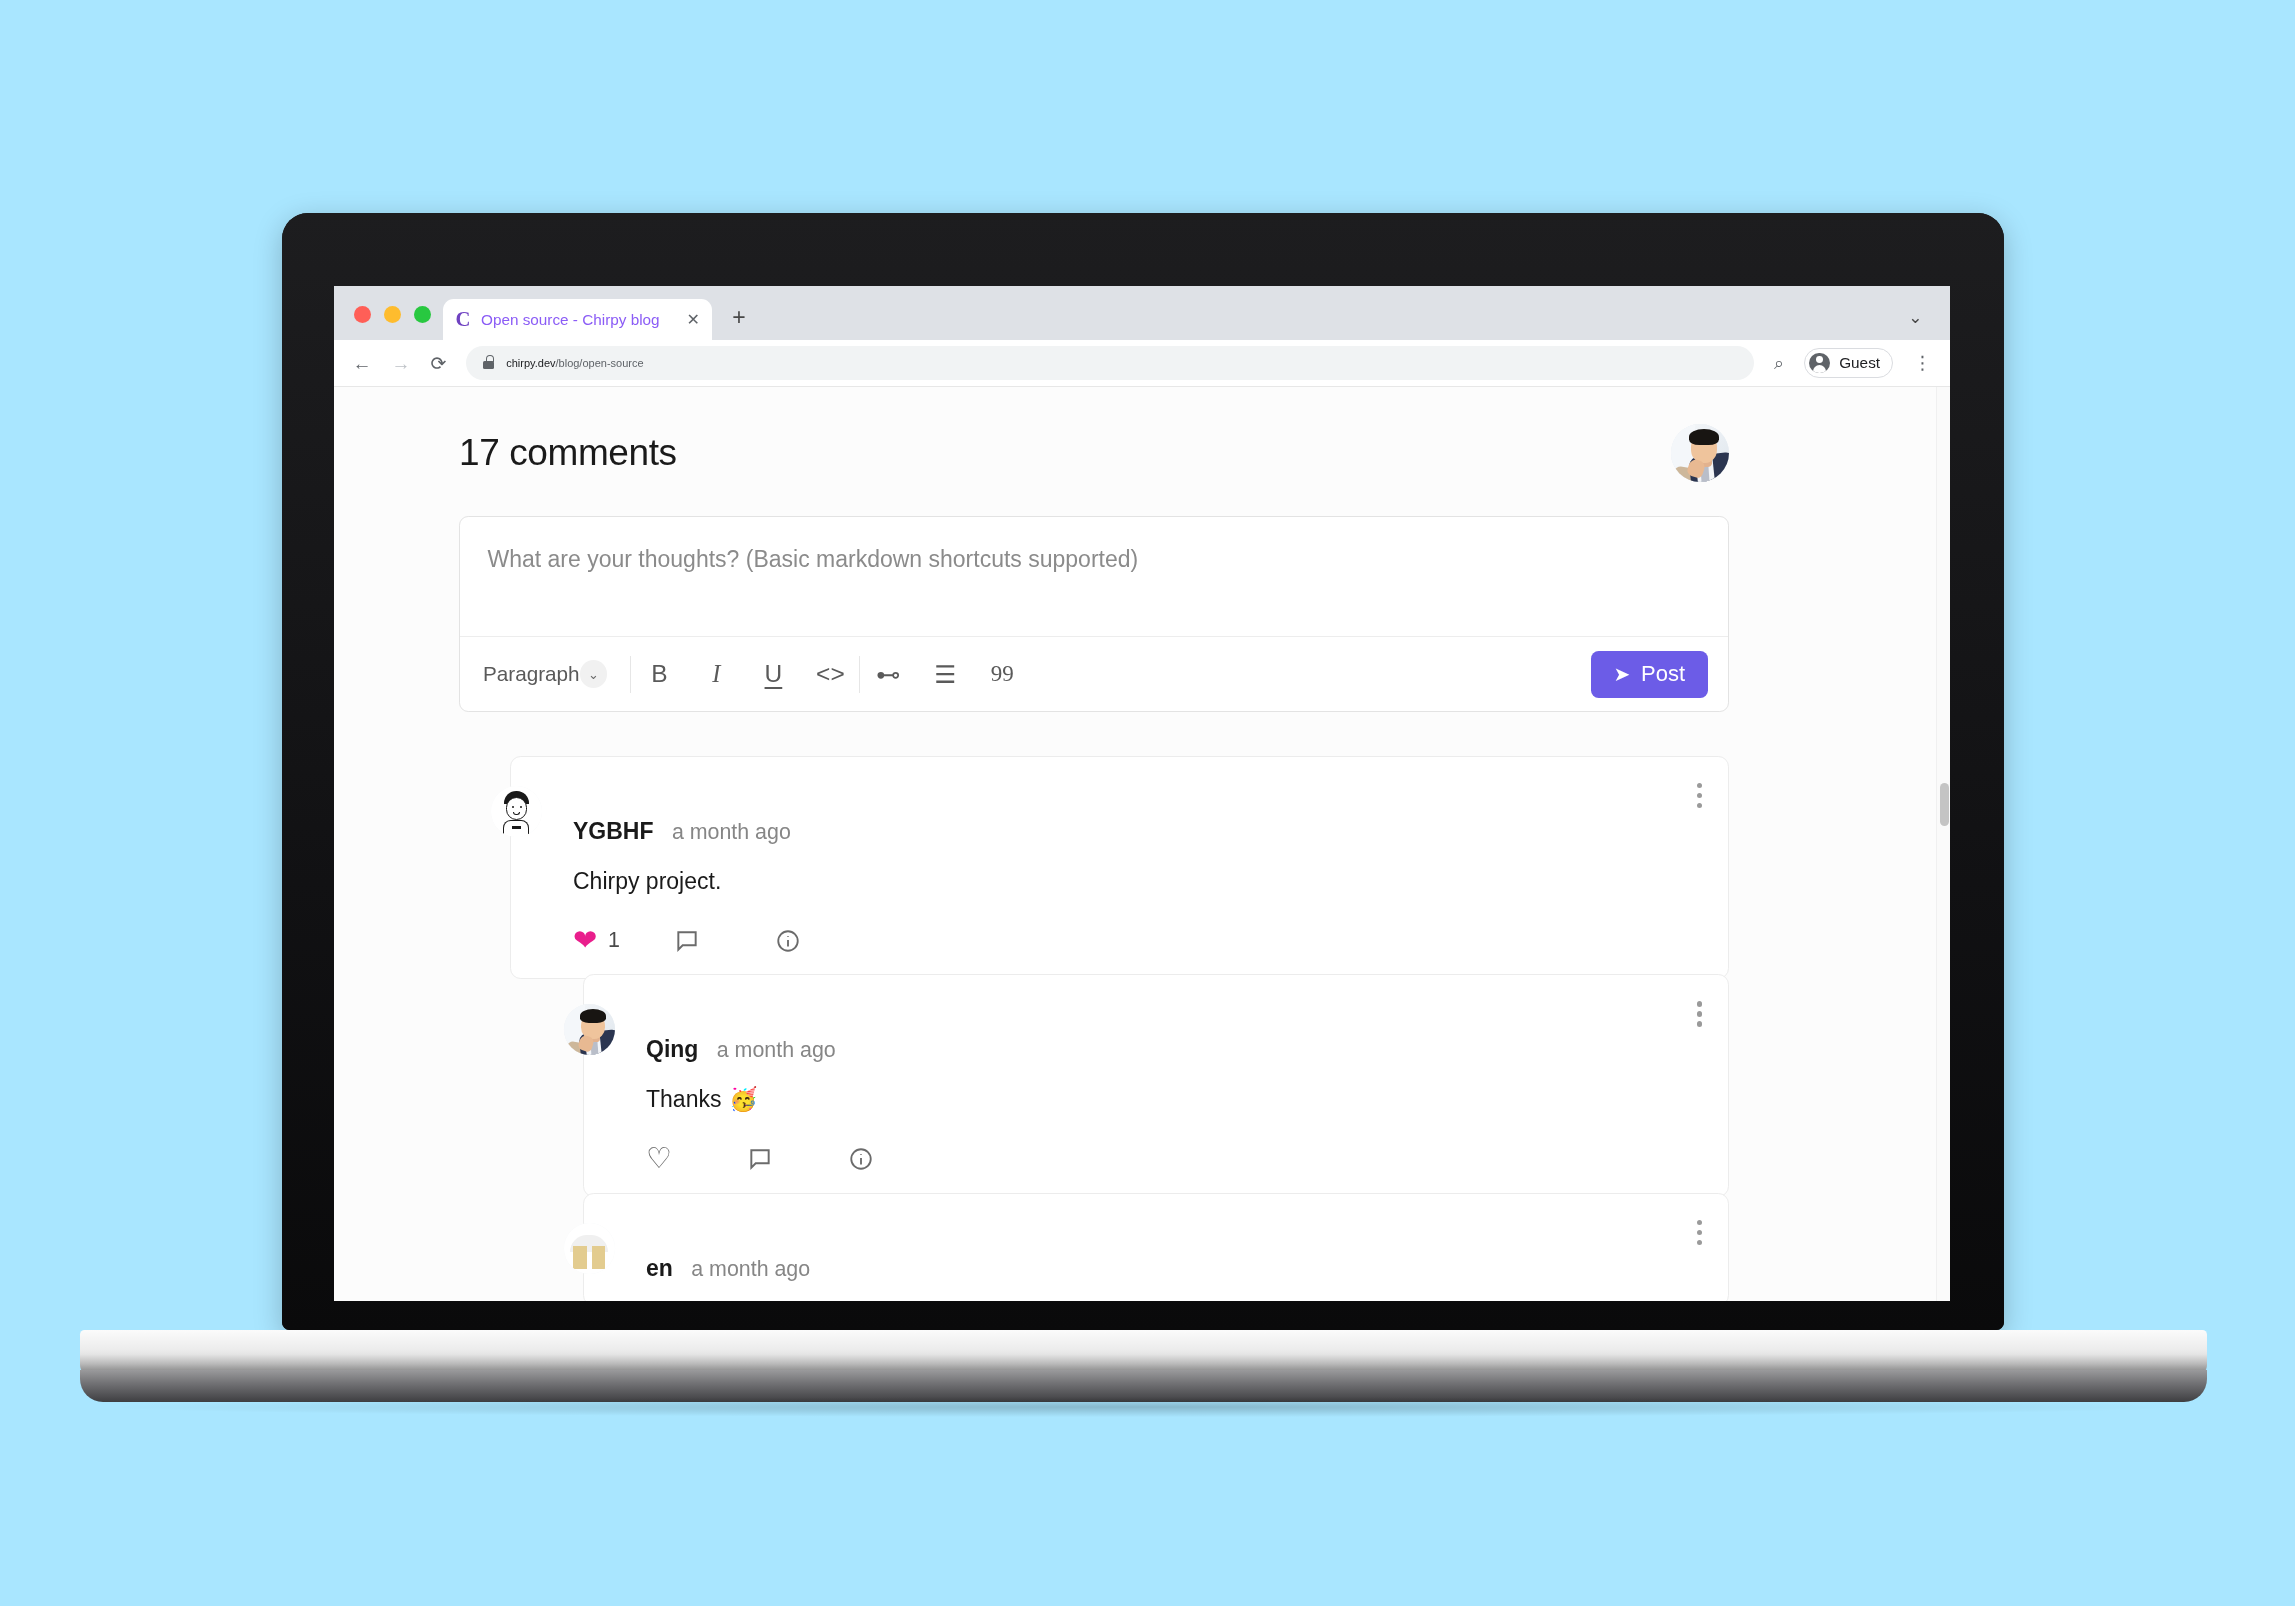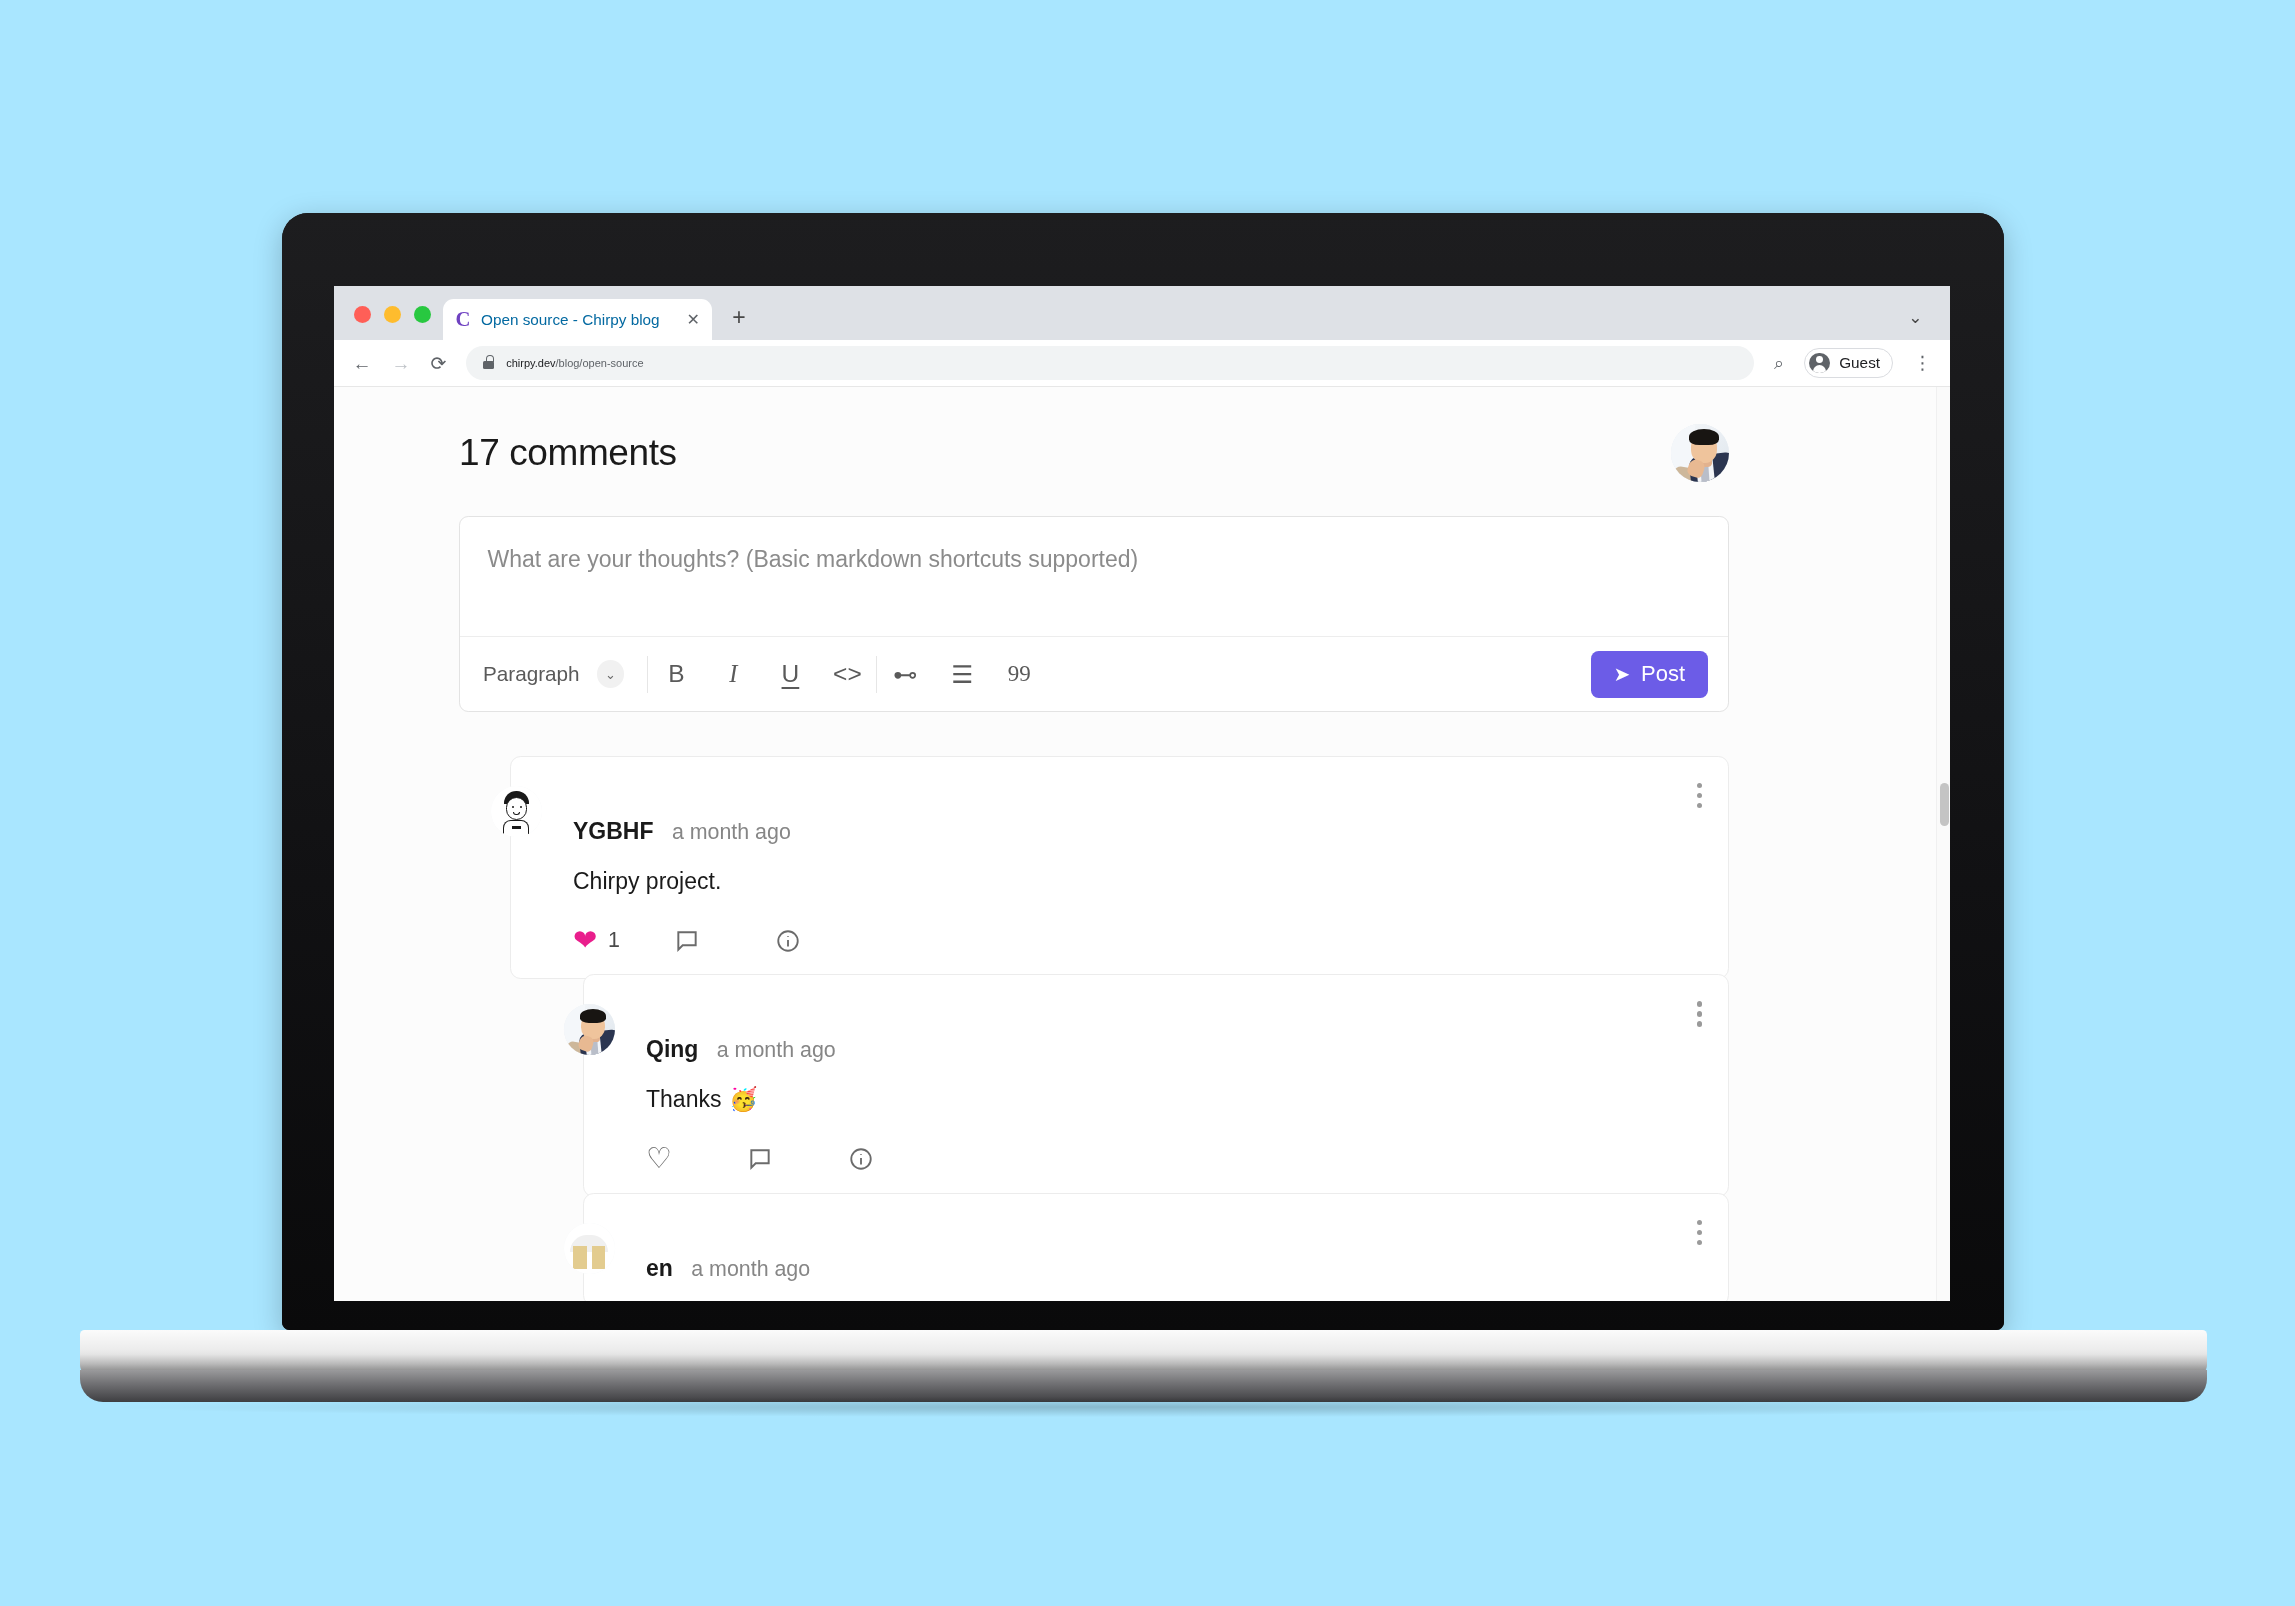--- a/index.html
+++ b/index.html
@@ -95,21 +95,21 @@
   }
   .favicon {
     font-size: 20.7px;
     font-weight: 700;
     color: #6f42c1;
     font-family: "Liberation Serif", serif;
     line-height: 1;
   }
   .tab-title {
     font-size: 15.3px;
-    color: #0369a1;
+    color: #8b5cf6;
     white-space: nowrap;
     overflow: hidden;
     flex: 1;
   }
   .tab-close { font-size: 16px; color: #5f6368; line-height: 1; }
   .new-tab {
     margin-left: 20px; margin-bottom: 10.7px;
     font-size: 23px; color: #474747; line-height: 1;
   }
   .chev-down {
@@ -244,21 +244,21 @@
 
   .toolbar {
     border-top: 0.8px solid #ededed;
     height: 75px;
     display: flex;
     align-items: center;
     padding: 0 20px 0 23px;
     gap: 0;
   }
   .para-select {
-    display: flex; align-items: center; gap: 17px;
+    display: flex; align-items: center; 
     padding-right: 23px;
     justify-content: space-between;
   }
   .para-label { font-size: 20.7px; color: #5a5a5a; }
   .caret-btn {
     width: 27.5px; height: 27.5px; border-radius: 50%;
     background: #f1f1f1;
     display: flex; align-items: center; justify-content: center;
     font-size: 13px; color: #6a6a6a;
   }

